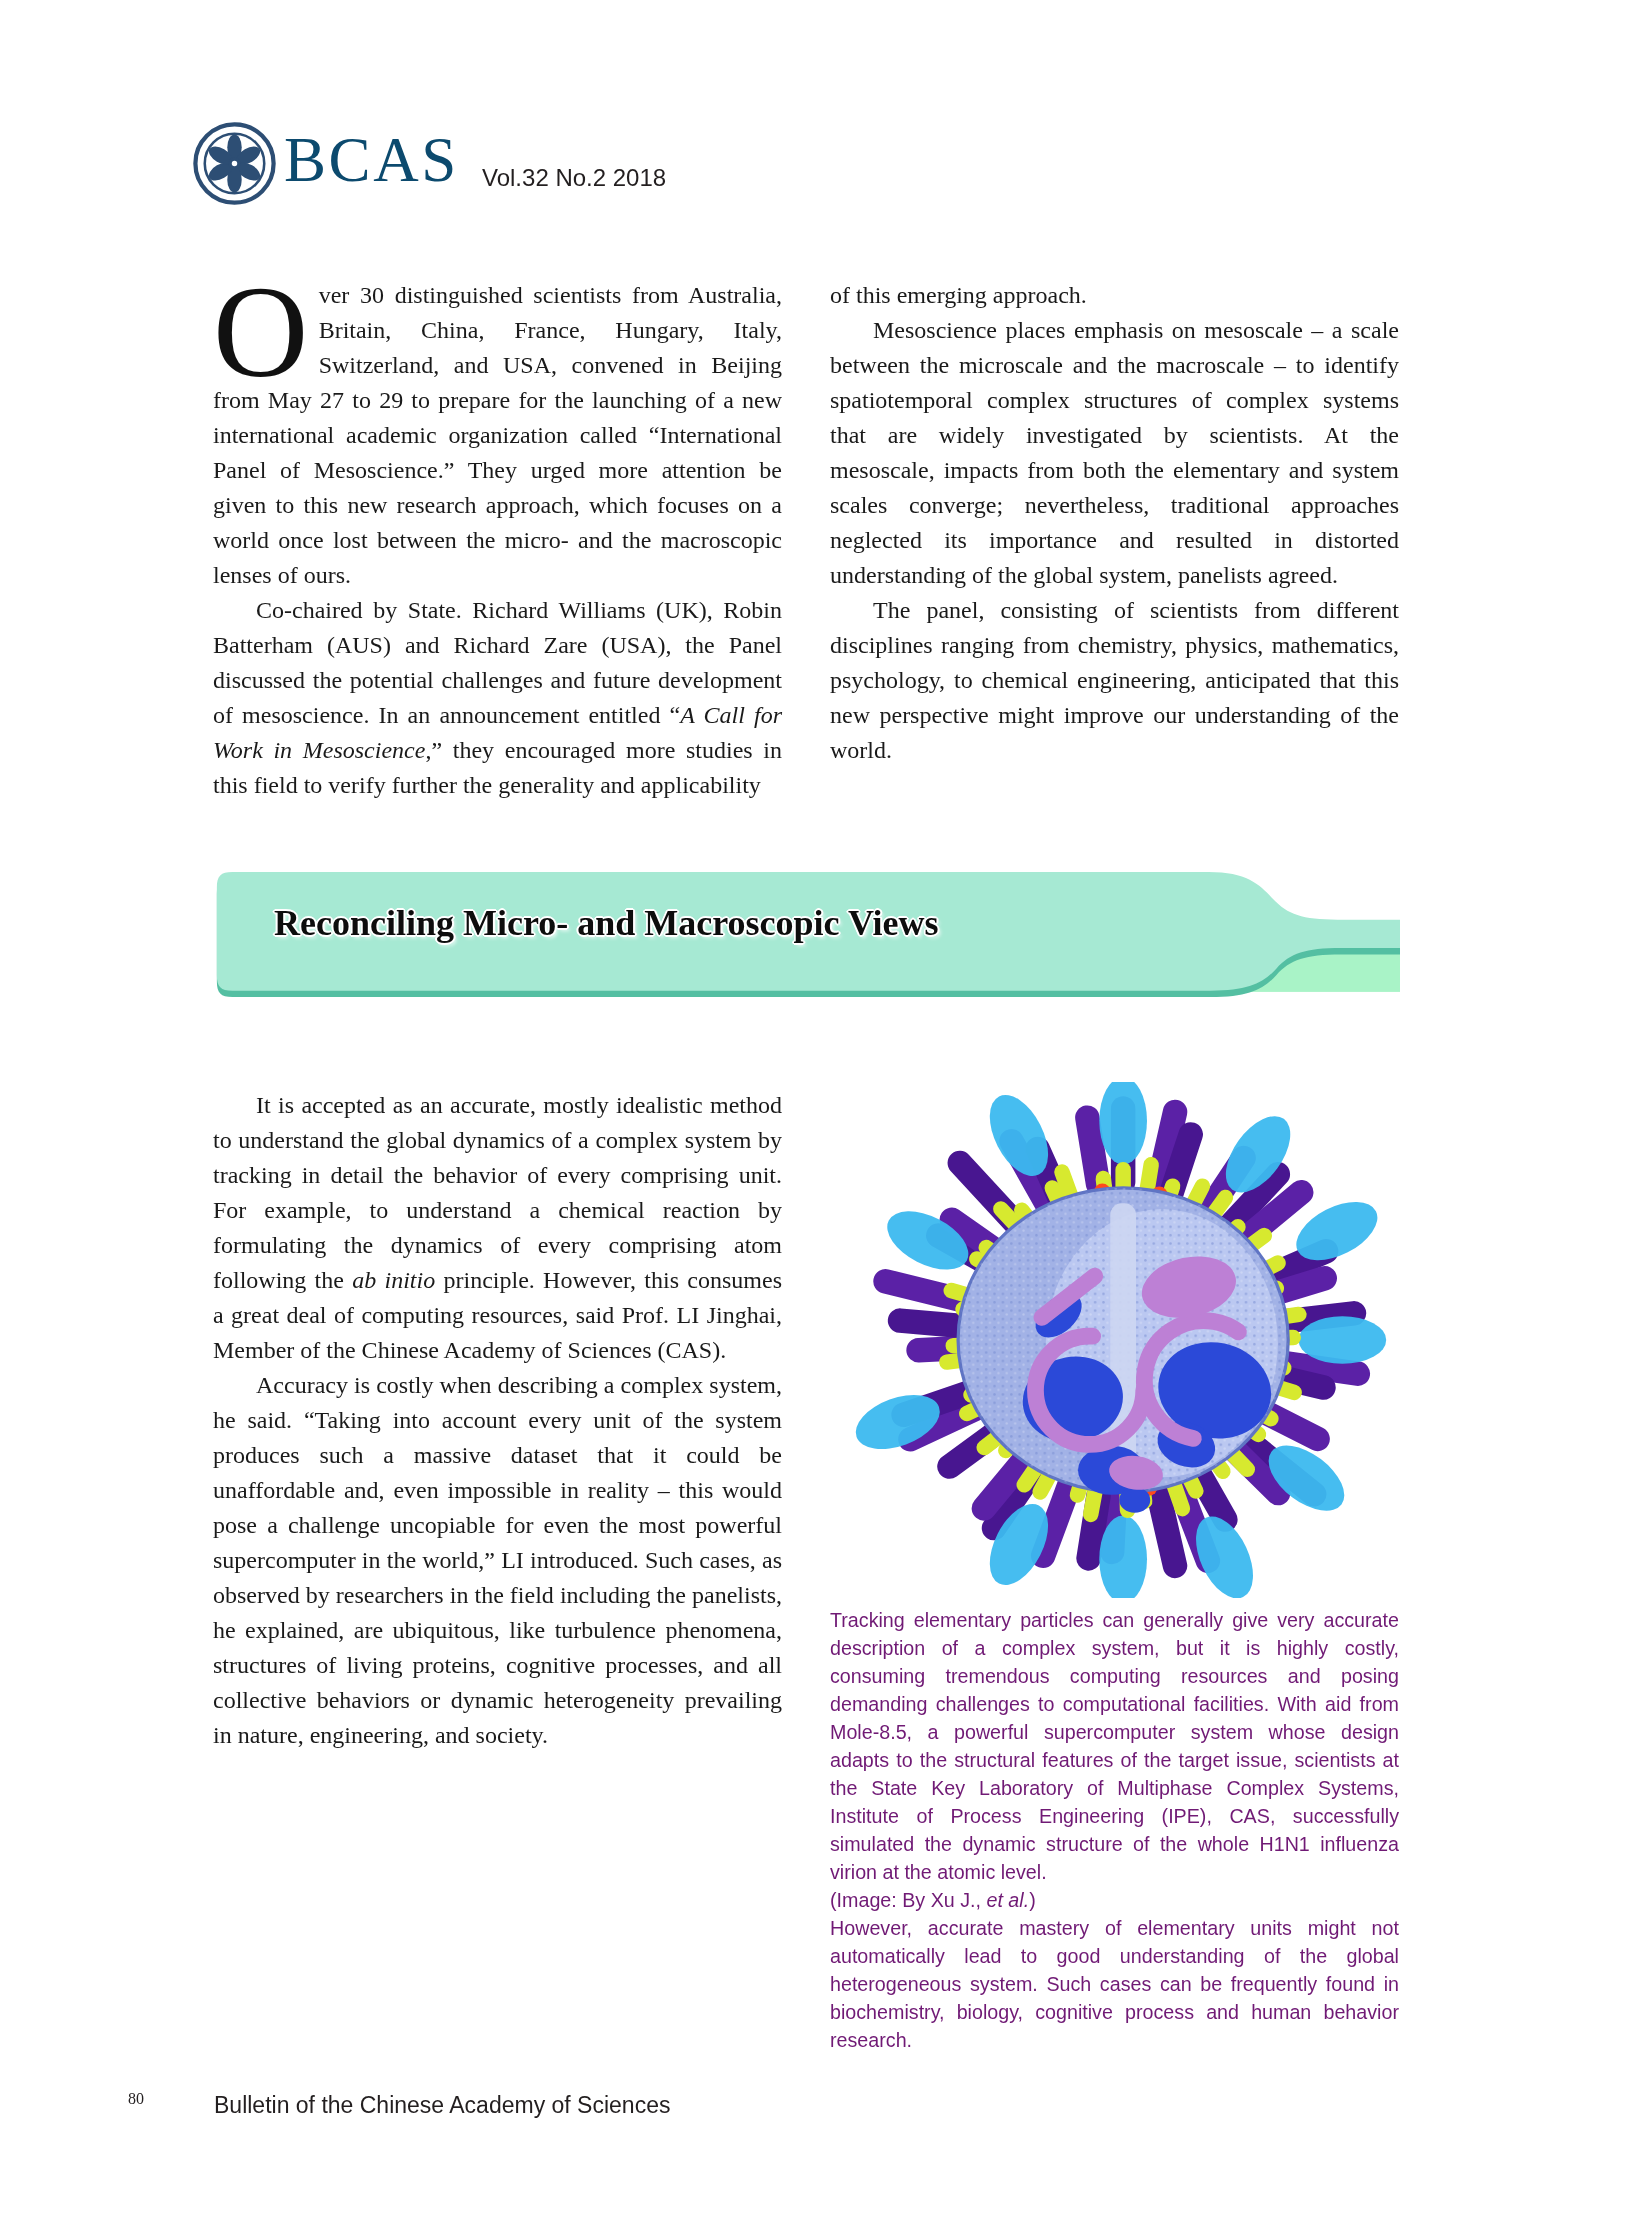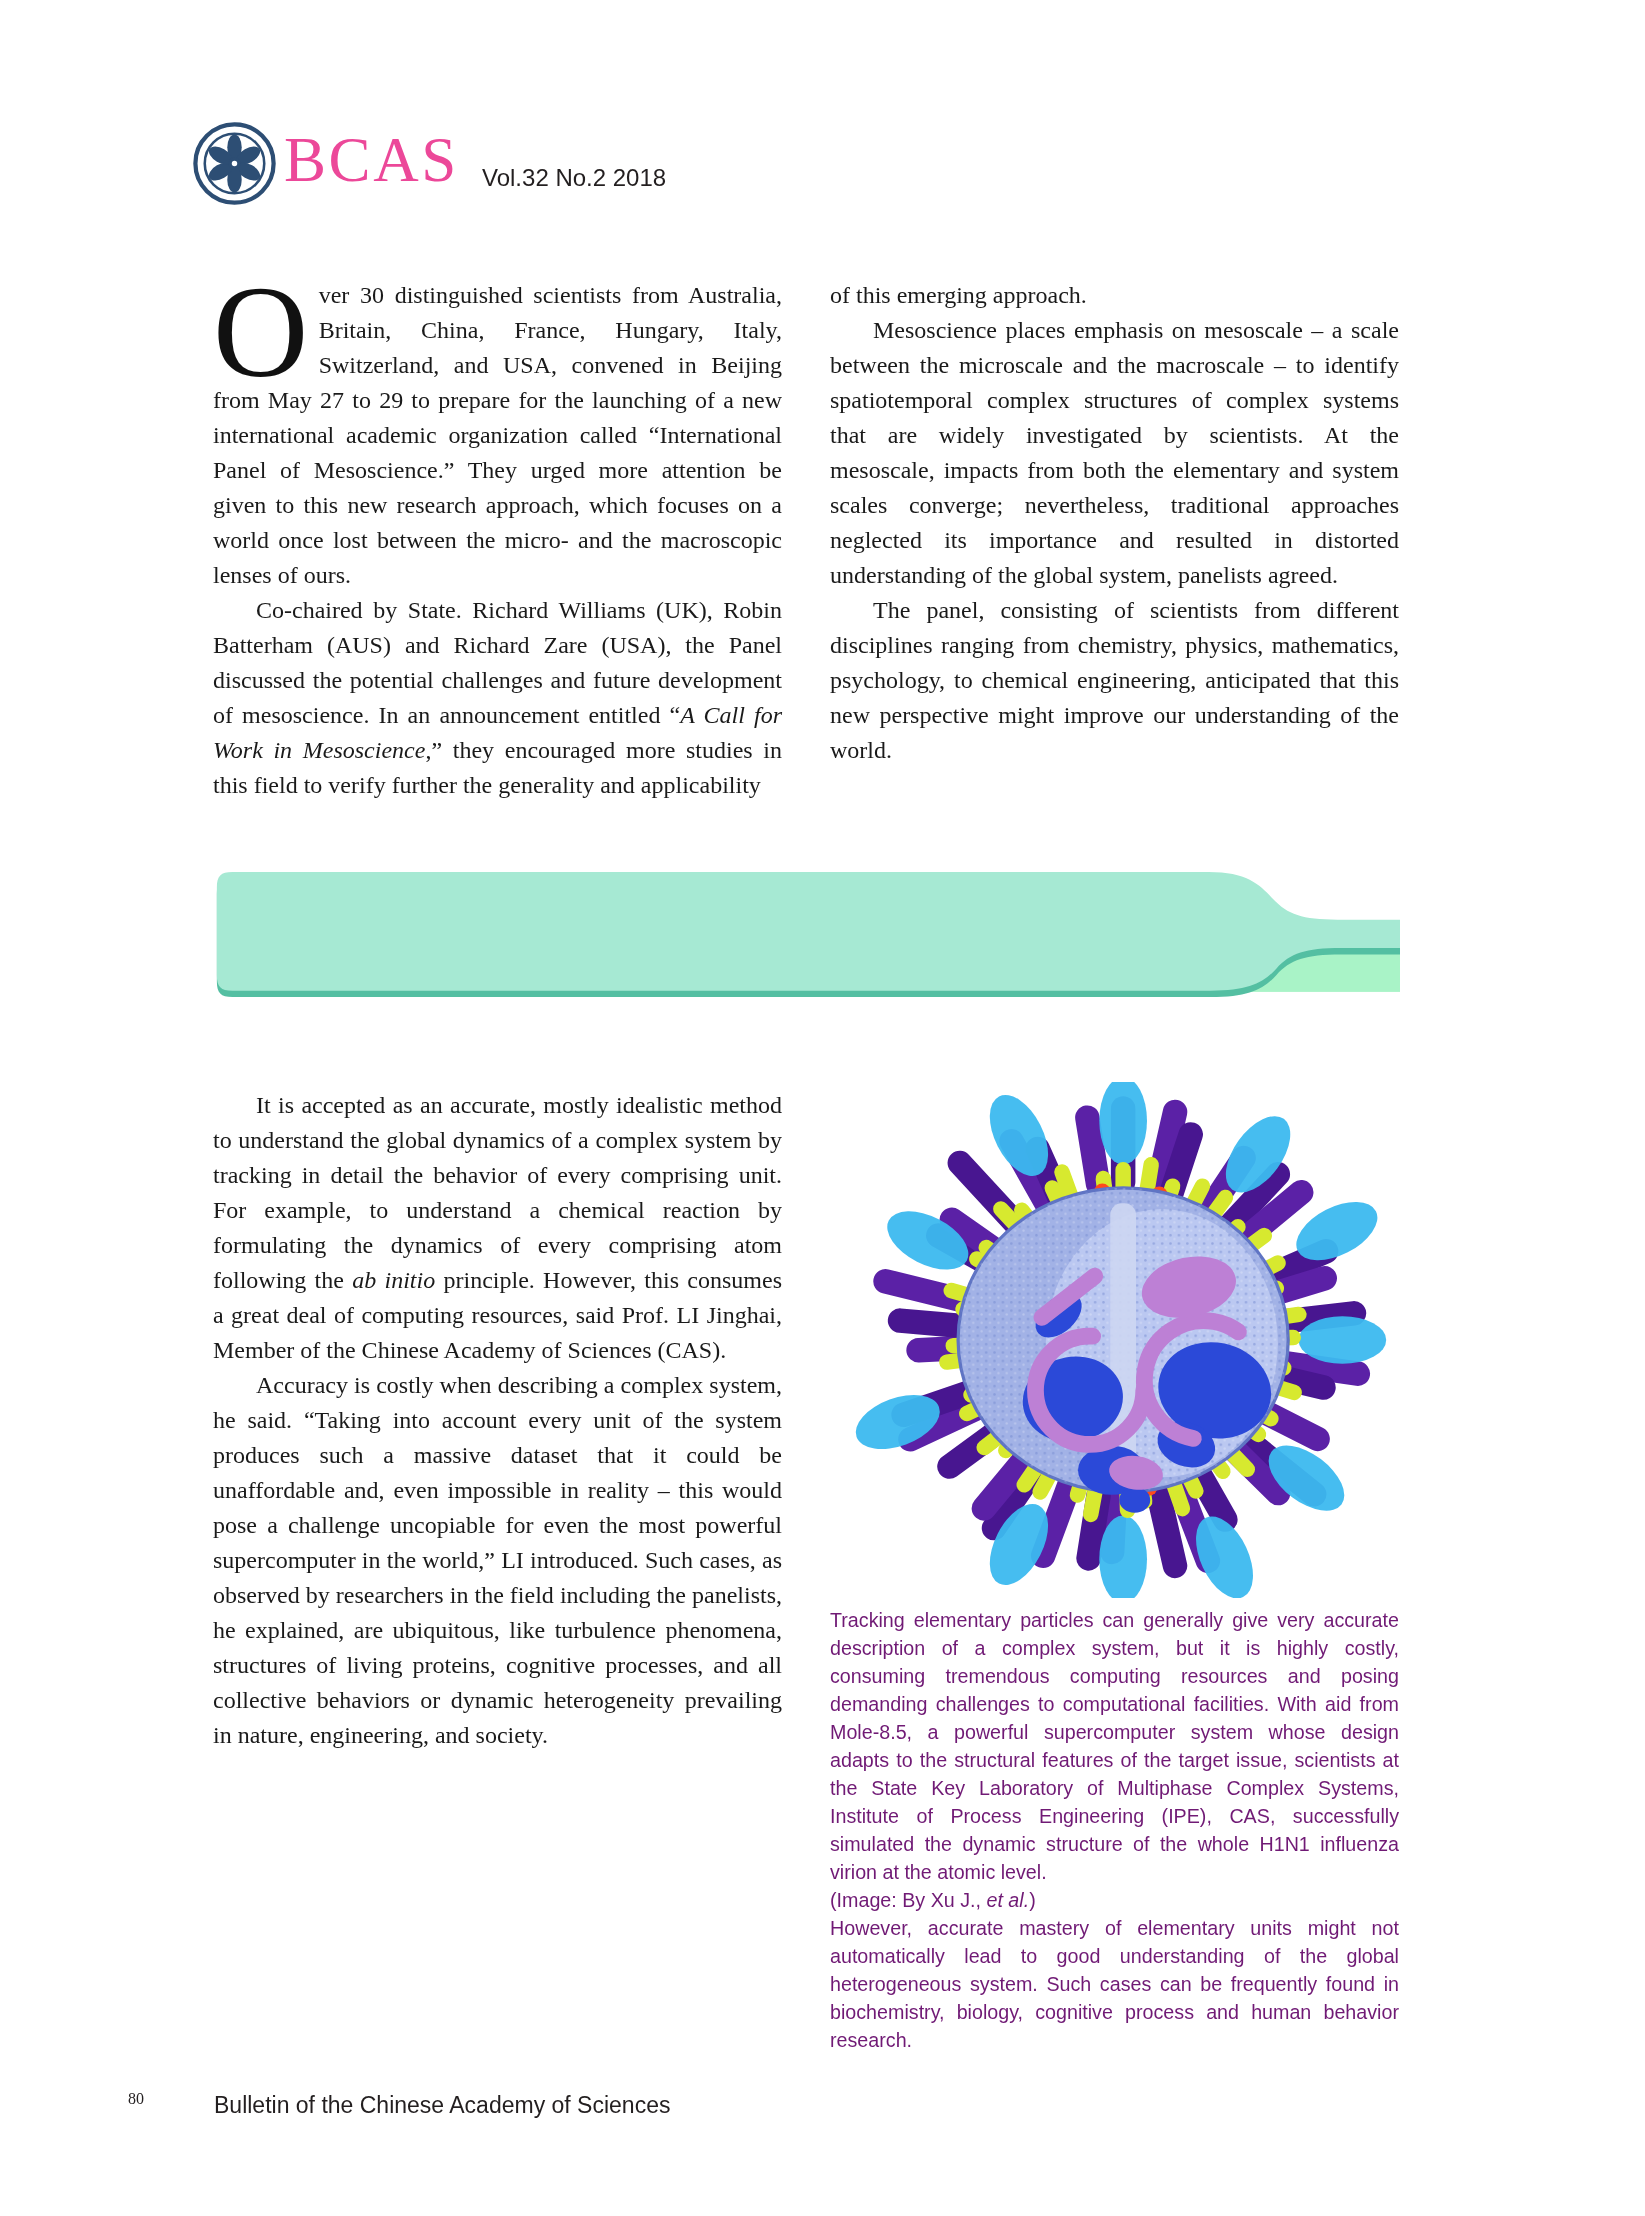--- a/index.html
+++ b/index.html
@@ -4,21 +4,21 @@
 <style>
   html,body{margin:0;padding:0;}
   body{
     width:1645px;height:2216px;position:relative;background:#ffffff;
     font-family:"Liberation Serif",serif;color:#1a1a1a;overflow:hidden;
   }
   .abs{position:absolute;}
 
   
   .logo{left:192px;top:121px;width:85px;height:85px;}
-  .brand{left:284px;top:128px;font-size:63px;line-height:64px;color:#ec4899;
+  .brand{left:284px;top:128px;font-size:63px;line-height:64px;color:#0c4a6e;
          letter-spacing:2.6px;font-weight:normal;}
   .issue{left:482px;top:165px;font-size:24px;line-height:26px;color:#231f20;
          font-family:"Liberation Sans",sans-serif;}
 
   
   .col{width:569px;font-size:24px;line-height:35px;text-align:justify;}
   .col p{margin:0;padding:0;}
   .col p.indent{text-indent:43px;}
   .col-tl{left:213px;top:278px;}
   .col-tr{left:830px;top:278px;}
@@ -86,20 +86,21 @@
   <svg width="1187" height="137" viewBox="0 0 1842 212" aria-hidden="true">
 
     <rect x="1598" y="120" width="244" height="72" fill="#a9f3c7"></rect>
 
     <path d="M30,16 H1545 C1605,16 1625,36 1645,58 C1668,82 1690,90 1745,90 L1842,90 V134 L1750,134
              C1695,134 1672,142 1650,166 C1630,188 1608,200 1548,200 H30 C12,200 6,194 6,176 V40 C6,22 12,16 30,16 Z" fill="#54bfa2"></path>
 
     <path d="M30,6 H1545 C1605,6 1625,26 1645,48 C1668,72 1690,80 1745,80 L1842,80 V124 L1750,124
              C1695,124 1672,132 1650,156 C1630,178 1608,190 1548,190 H30 C12,190 6,184 6,166 V30 C6,12 12,6 30,6 Z" fill="#a6e9d3"></path>
   </svg>
+  <h1>Reconciling Micro- and Macroscopic Views</h1>
 </div>
 
 <div class="abs col col-bl">
   <p class="indent"><span>It is accepted as an accurate, mostly idealistic method to understand the global dynamics of a complex system by tracking in detail the behavior of every comprising unit. For example, to understand a chemical reaction by formulating the dynamics of every comprising atom following the </span><i>ab initio</i><span> principle. However, this consumes a great deal of computing resources, said Prof. LI Jinghai, Member of the Chinese Academy of Sciences (CAS).</span></p>
   <p class="indent">Accuracy is costly when describing a complex system, he said. “Taking into account every unit of the system produces such a massive dataset that it could be unaffordable and, even impossible in reality – this would pose a challenge uncopiable for even the most powerful supercomputer in the world,” LI introduced. Such cases, as observed by researchers in the field including the panelists, he explained, are ubiquitous, like turbulence phenomena, structures of living proteins, cognitive processes, and all collective behaviors or dynamic heterogeneity prevailing in nature, engineering, and society.</p>
 </div>
 
 <svg id="virus-svg" class="abs virus" viewBox="0 0 898 800" aria-hidden="true">
     <rect x="431" y="22" width="38" height="152" rx="19" fill="#481690" transform="rotate(0 450 400)"></rect>
     <rect x="431" y="18.24152742524396" width="38" height="173.81662582995432" rx="19" fill="#5b21a6" transform="rotate(12.825350930647808 450 400)"></rect>

